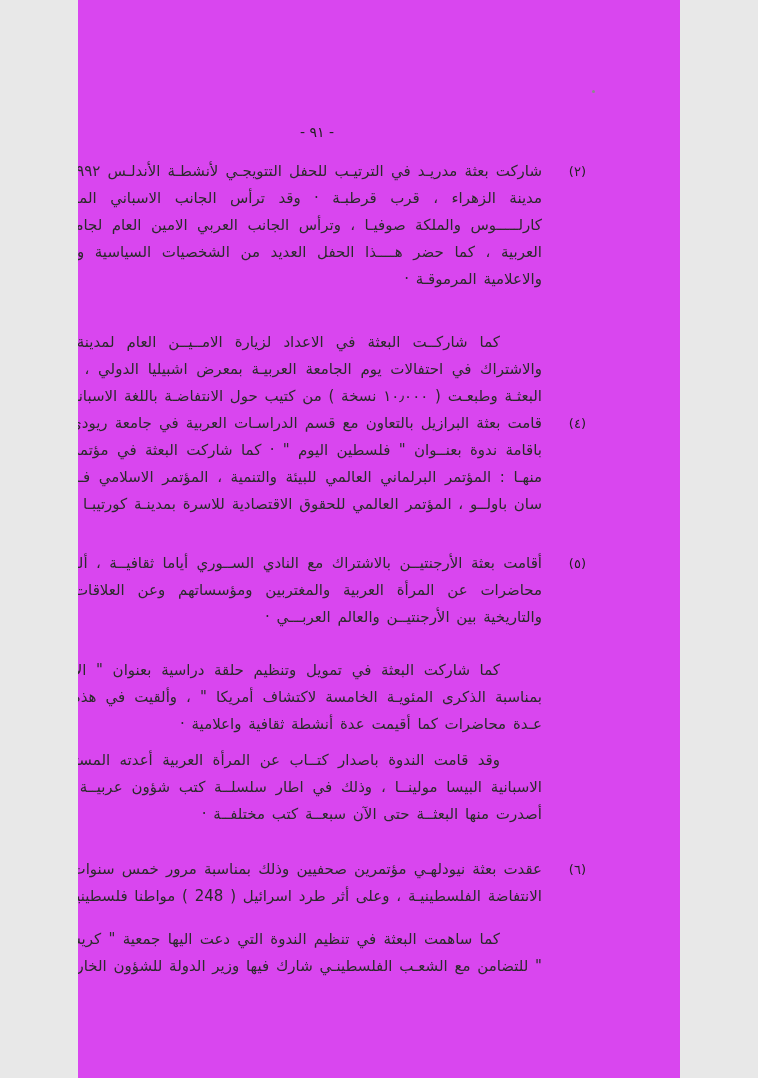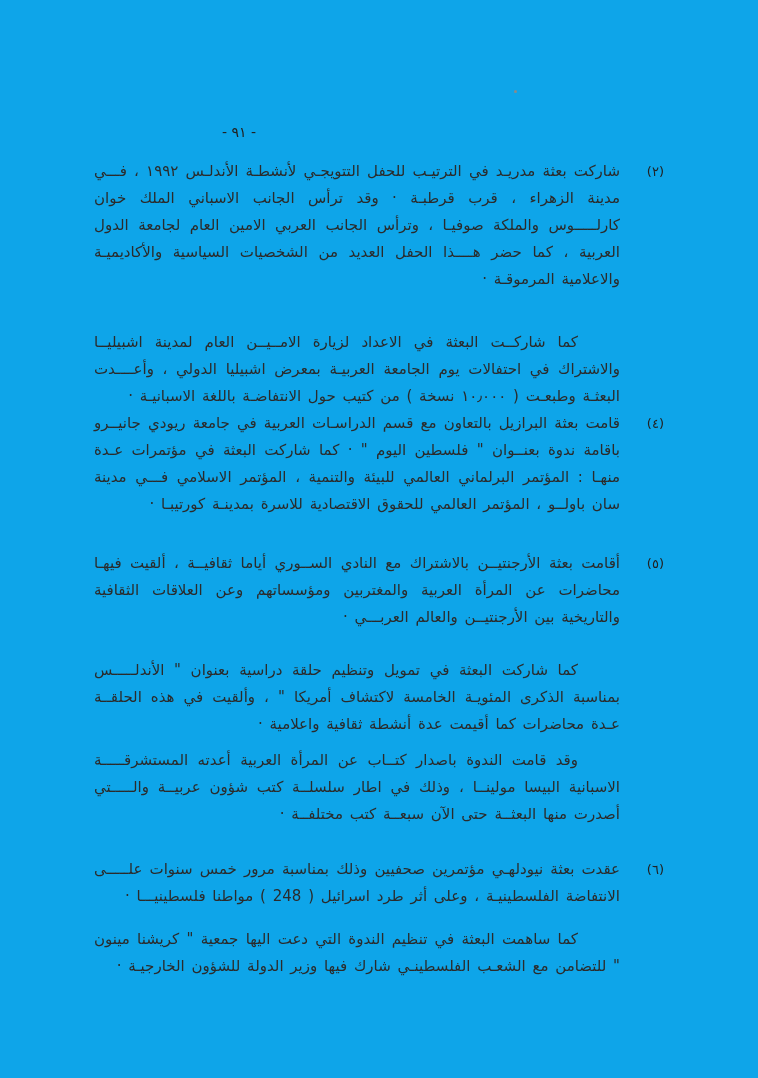--- a/index.html
+++ b/index.html
@@ -2,24 +2,24 @@
 <html lang="ar"><head>
 <meta charset="utf-8">
 <style>
   html, body {
     margin: 0;
     padding: 0;
     background: #e8e8e8;
   }
   .page {
     position: relative;
-    width: 758px;
+    width: 602px;
     height: 1078px;
     margin: 0 auto;
-    background: #0ea5e9;
+    background: #d946ef;
     overflow: hidden;
     font-family: "DejaVu Sans", sans-serif;
     color: #2b2b2b;
   }
   .page-number {
     position: absolute;
     top: 124px;
     left: 222px;
     font-size: 14px;
     letter-spacing: 2px;

